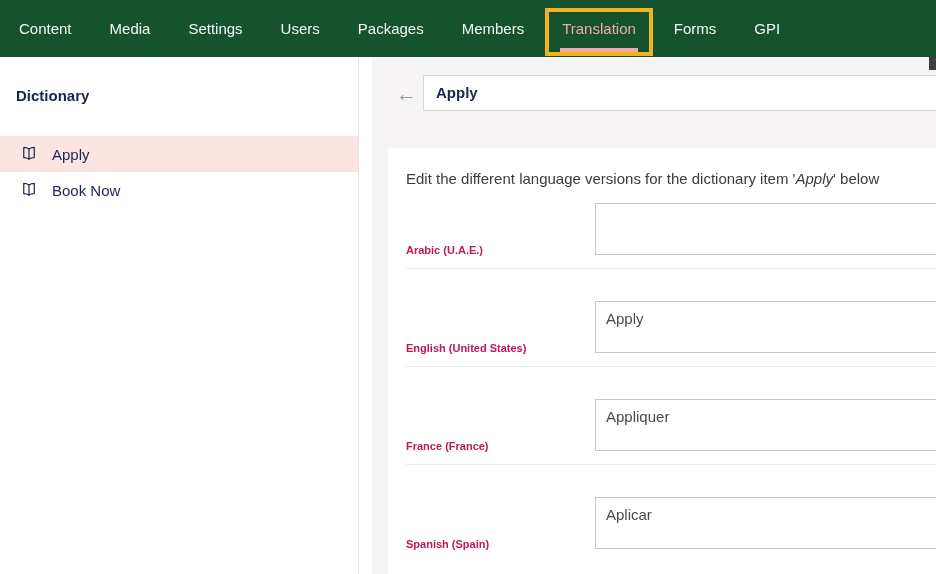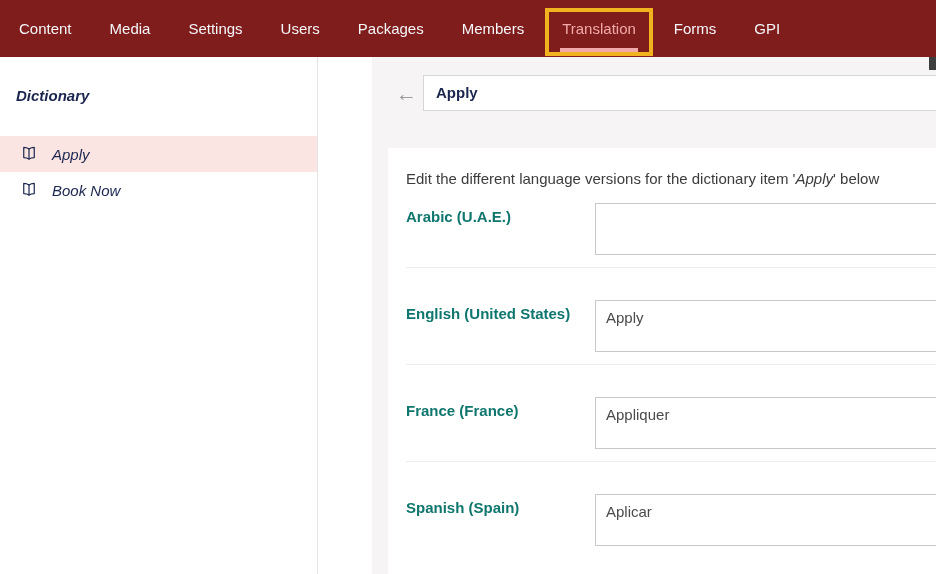--- a/index.html
+++ b/index.html
@@ -4,41 +4,41 @@
 <style>
   * { box-sizing: border-box; }
   html,body { margin:0; padding:0; }
   body {
     width:936px; height:574px; overflow:hidden; position:relative;
     font-family:"Liberation Sans", sans-serif; background:#ffffff;
   }
 
   
   .topnav {
-    height:57px; background:#7f1d1d; display:flex; align-items:stretch;
+    height:57px; background:#14532d; display:flex; align-items:stretch;
     position:relative; z-index:5;
   }
   .nav-item {
     padding:0 19px; display:flex; align-items:center; position:relative;
     color:#f6f6f9; font-size:15px; cursor:pointer; white-space:nowrap;
   }
   .nav-item.active { color:#f2a9a9; }
   .underline {
     position:absolute; left:17px; right:17px; bottom:5px; height:4px;
     background:#f2a9a9;
   }
   .annotation-box {
     position:absolute; top:8px; bottom:1px; left:2px; right:2px;
     border:4px solid #f0b21e; pointer-events:none;
   }
 
   
   .sidebar {
-    position:absolute; left:0; top:57px; bottom:0; width:318px;
-    background:#ffffff; border-right:1px solid #e4e4e4;font-style:italic;
+    position:absolute; left:0; top:57px; bottom:0; width:359px;
+    background:#ffffff; border-right:1px solid #e4e4e4;
   }
   .sidebar-title {
     margin:30px 0 0 16px; color:#1b264f; font-size:15px; font-weight:bold;
   }
   .dict-list { margin-top:32px; }
   .dict-item {
     height:36px; display:flex; align-items:center; gap:14px;
     padding-left:20px; color:#1b264f; font-size:15px; cursor:pointer;
   }
   .dict-item.selected { background:#fbe5e2; }
@@ -68,21 +68,21 @@
   }
   .intro { margin:0; font-size:15px; color:#3c3c3c; }
   .intro em { font-style:italic; }
   .field-row {
     display:flex; padding:32px 0 12px 0; border-bottom:1px solid #ececec;
   }
   .field-row.first { padding-top:16px; }
   .field-row.last { border-bottom:none; }
   .field-label {
     width:189px; flex-shrink:0; padding-top:5px;
-    font-size:15px; font-weight:bold; color:#0f766e;
+    font-size:11px; font-weight:bold; color:#be185d;margin-top:36px;
   }
   .field-input { flex:1; }
   .lang-input {
     display:block; width:100%; height:52px; resize:none;
     border:1px solid #c8c8c8; background:#ffffff;
     padding:8px 10px; font:15px "Liberation Sans", sans-serif; color:#4a4a4a;
     outline:none;
   }
 
   .edge-notch {

